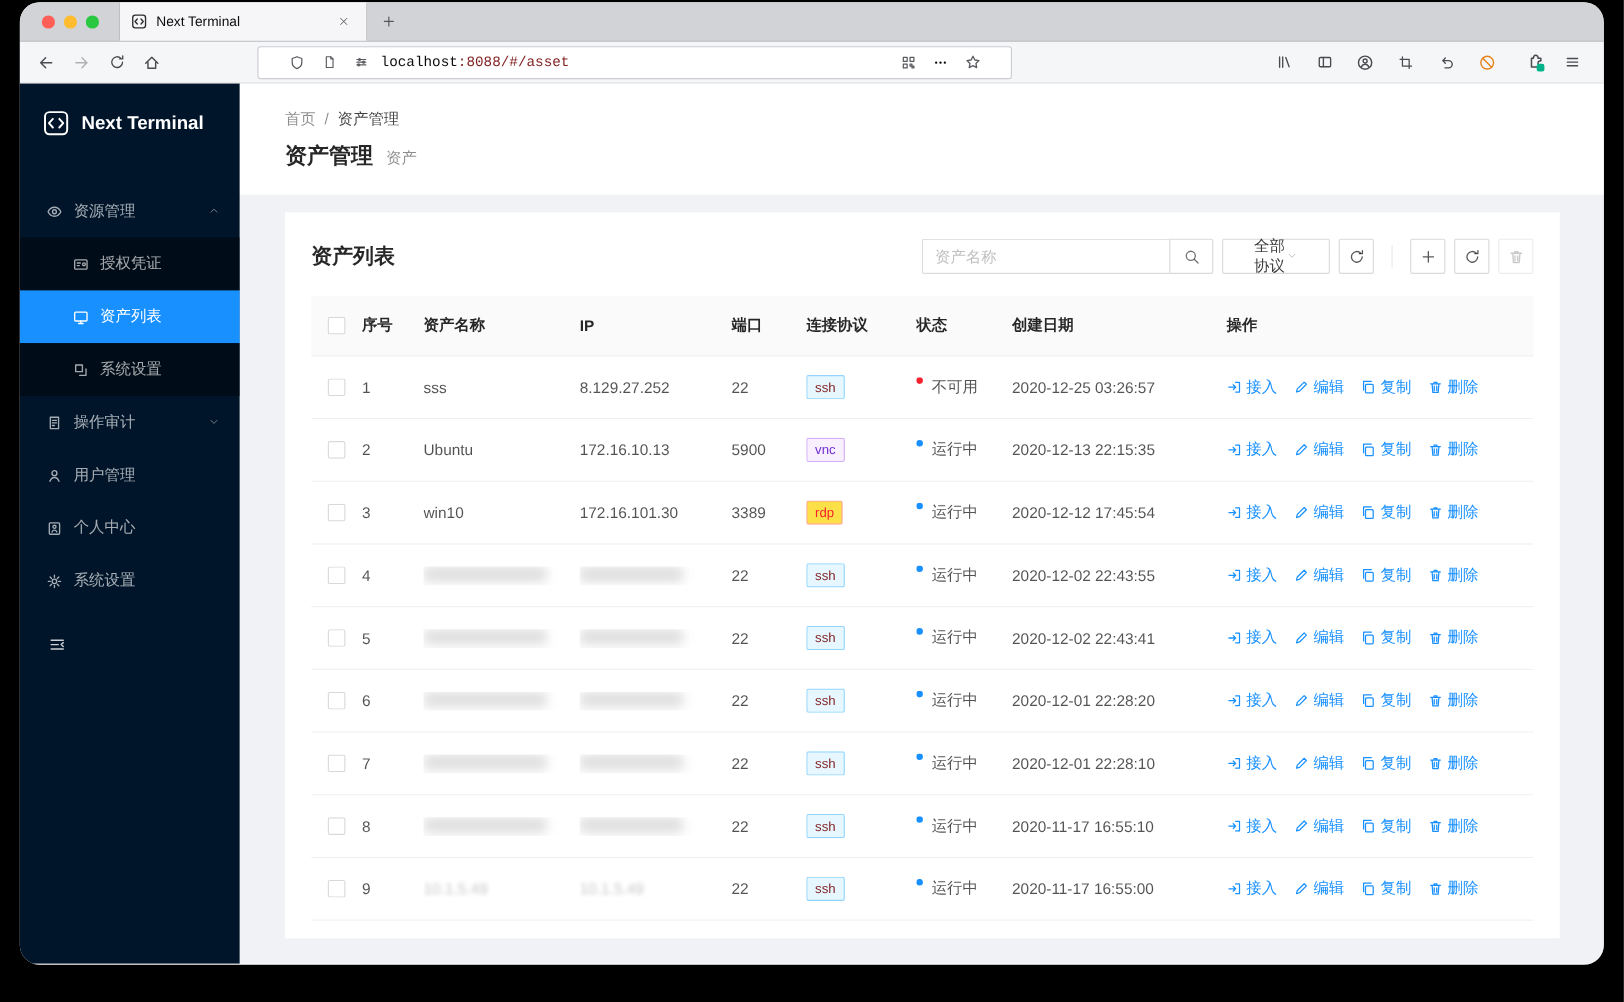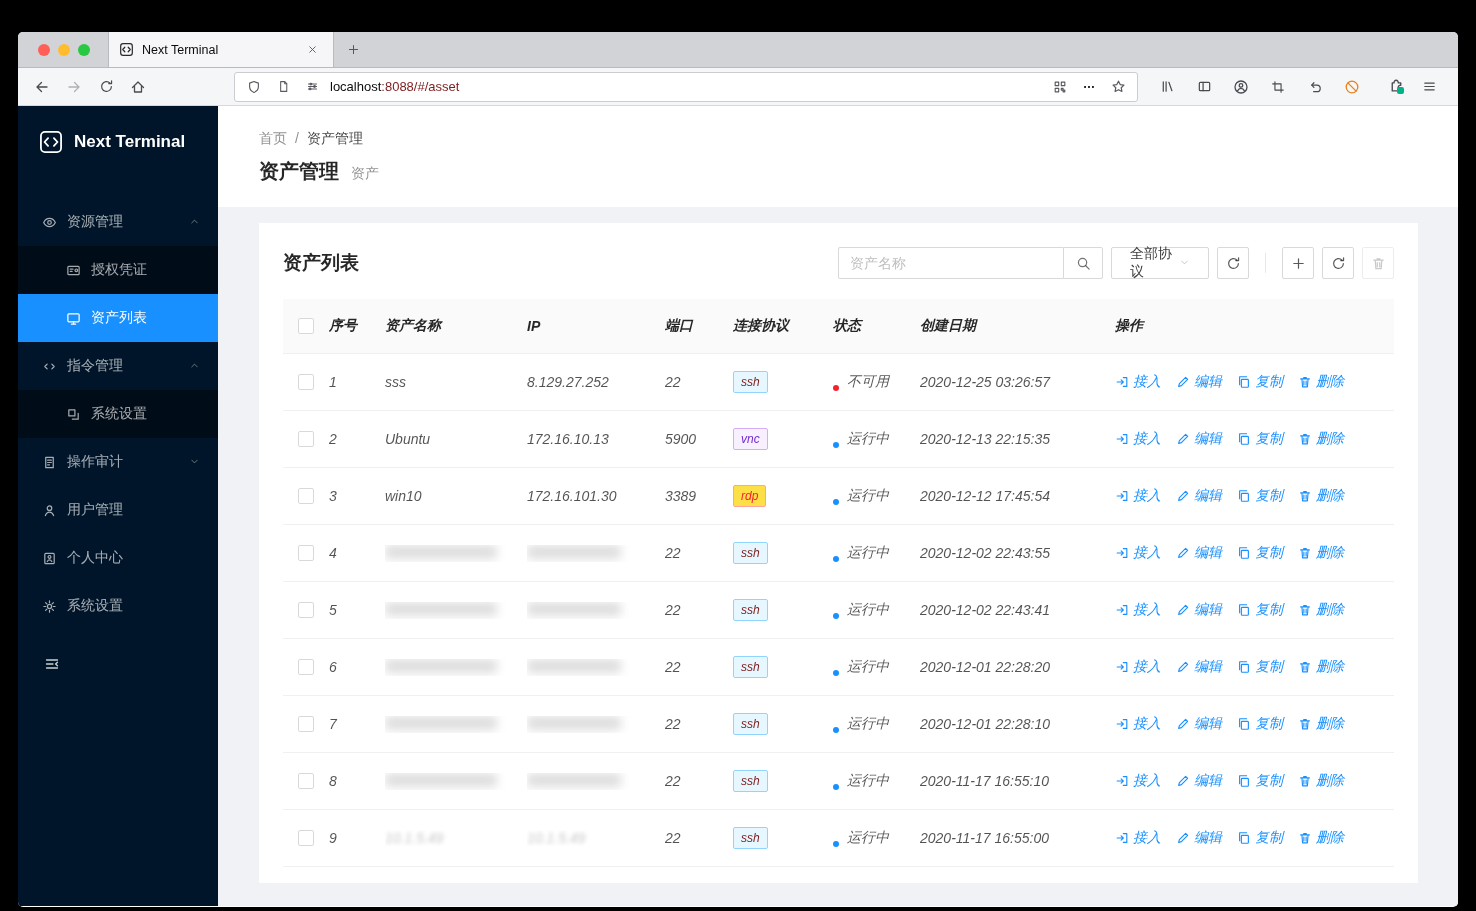--- a/index.html
+++ b/index.html
@@ -1,31 +1,31 @@
 <!DOCTYPE html>
 <html><head>
 <meta charset="utf-8">
 <style>
   * { box-sizing: border-box; margin: 0; padding: 0; }
   html,body { width:1476px; height:911px; background:#000; font-family:"Liberation Sans",sans-serif; overflow:hidden; }
-  .window { position:absolute; left:18px; top:32px; width:1440px; height:875px; border-radius:5px; overflow:hidden; background:#fff; }
+  .window { position:absolute; left:18px; top:2px; width:1440px; height:875px; border-radius:18px; overflow:hidden; background:#fff; }
 
   
   .tabstrip { height:36px; background:#d2d3d7; display:flex; align-items:stretch; border-bottom:1px solid #b9babd; }
   .traffic { display:flex; align-items:center; gap:8px; padding:0 18px 0 20px; }
   .tl { width:12px; height:12px; border-radius:50%; }
   .tl.red{background:#ff5f57;} .tl.yellow{background:#febc2e;} .tl.green{background:#28c840;}
   .tab { width:226px; background:#f6f6f8; display:flex; align-items:center; gap:8px; padding:0 10px; font-size:12.5px; color:#0c0c0d; border-left:1px solid #b9babd; border-right:1px solid #b9babd; }
   .tab .title { flex:1; white-space:nowrap; overflow:hidden; }
   .tab-close, .newtab { display:flex; align-items:center; justify-content:center; width:22px; height:22px; border-radius:3px; color:#55565a; }
   .newtab { align-self:center; margin-left:8px; }
   .toolbar { height:38px; background:#f5f6f7; display:flex; align-items:center; padding:0 10px; gap:4px; border-bottom:1px solid #d7d8dc; }
   .nav-btn { width:28px; height:28px; display:flex; align-items:center; justify-content:center; color:#4a4a4f; border-radius:3px; }
   .nav-btn.disabled { color:#b1b1b3; }
-  .urlbar { margin-left:78px; width:904px; height:30px; background:#fff; border:1px solid #ccccd1; border-radius:3px; display:flex; align-items:center; padding:0 8px; gap:7px; }
+  .urlbar { margin-left:78px; width:686px; height:30px; background:#fff; border:1px solid #ccccd1; border-radius:3px; display:flex; align-items:center; padding:0 24px; gap:7px;font-family:Liberation Mono, monospace; }
   .urlbar .grow { flex:1; display:flex; align-items:center; font-size:13px; }
   .url-host { color:#0c0c0d; }
   .url-rest { color:#7f1d1d; }
   .ubtn { display:flex; align-items:center; justify-content:center; color:#5a5b60; width:22px; height:22px; }
   .right-icons { display:flex; align-items:center; gap:11px; margin-left:auto; padding-right:6px; color:#4a4a4f; }
   .right-icons .nav-btn { width:26px; }
   .ext-wrap { position:relative; margin-left:12px; }
   .badge-dot { position:absolute; right:1px; bottom:3px; width:7px; height:7px; border-radius:2px; background:#00b287; }
   .blocked { color:#e8831c; }
 
@@ -49,39 +49,39 @@
   .page-sub { font-size:14px; color:rgba(0,0,0,0.45); }
 
   .card { margin:16px 40px 0 41px; background:#fff; padding:24px 24px 0 24px; min-height:660px; }
   .card-head { display:flex; align-items:center; justify-content:space-between; }
   .card-title { font-size:19px; font-weight:bold; color:rgba(0,0,0,0.85); }
   .controls { display:flex; align-items:center; gap:8px; }
   .search-group { display:flex; }
   .search-group input { width:225px; height:32px; border:1px solid #d9d9d9; border-right:none; border-radius:2px 0 0 2px; padding:0 11px; font-size:14px; color:rgba(0,0,0,0.65); outline:none; font-family:"Liberation Sans",sans-serif; }
   .search-group input::placeholder { color:#bfbfbf; }
   .search-btn { width:40px; height:32px; border:1px solid #d9d9d9; border-radius:0 2px 2px 0; background:#fff; display:flex; align-items:center; justify-content:center; color:rgba(0,0,0,0.55); }
-  .select { width:98px; height:32px; border:1px solid #d9d9d9; border-radius:2px; background:#fff; display:flex; align-items:center; justify-content:space-between; padding:0 18px; font-size:14px; color:rgba(0,0,0,0.78); cursor:pointer; }
+  .select { width:98px; height:32px; border:1px solid #d9d9d9; border-radius:2px; background:#fff; display:flex; align-items:center; justify-content:space-between; padding:0 28px; font-size:14px; color:rgba(0,0,0,0.78); cursor:pointer; }
   .select .chev { color:#bfbfbf; }
   .icon-btn { width:32px; height:32px; border:1px solid #d9d9d9; border-radius:2px; background:#fff; display:flex; align-items:center; justify-content:center; color:rgba(0,0,0,0.65); cursor:pointer; }
   .icon-btn.disabled { color:#c9c9c9; border-color:#ececec; cursor:default; }
   .vdivider { width:1px; height:20px; background:#e8e8e8; margin:0 8px; }
 
   
-  .table { margin-top:20px;font-style:italic; }
+  .table { margin-top:20px; }
   .thead, .trow { display:grid; grid-template-columns:46px 56px 142px 138px 68px 100px 87px 195px 1fr; align-items:center; }
   .thead { background:#fafafa; height:55px; font-size:14px; font-weight:bold; color:rgba(0,0,0,0.85); border-bottom:1px solid #f0f0f0; }
   .trow { height:57px; border-bottom:1px solid #f0f0f0; font-size:14px; color:rgba(0,0,0,0.68); }
   .cell { padding-right:8px; overflow:hidden; white-space:nowrap; }
   .c-check { display:flex; justify-content:center; padding-right:0; }
   .checkbox { width:16px; height:16px; border:1px solid #d9d9d9; border-radius:2px; background:#fff; display:inline-block; cursor:pointer; }
   .tag { display:inline-block; padding:0 7px; line-height:20px; font-size:12px; border-radius:2px; border:1px solid transparent; }
   .tag-ssh { color:#7f1d1d; background:#e6f7ff; border-color:#91d5ff; }
   .tag-vnc { color:#722ed1; background:#f9f0ff; border-color:#d3adf7; }
   .tag-rdp { color:#f5222d; background:#fde047; border-color:#ffa39e; }
-  .c-status { display:flex; align-items:flex-end; }
+  .c-status { display:flex; align-items:flex-start; }
   .dot { width:6px; height:6px; border-radius:50%; margin-right:8px; flex-shrink:0; }
   .dot.error { background:#f5222d; }
   .dot.processing { background:#1890ff; }
   .c-actions { display:flex; align-items:center; gap:15px; }
   .action { display:flex; align-items:center; gap:4px; color:#1890ff; text-decoration:none; cursor:pointer; }
   .blur-bar { display:inline-block; width:112px; height:14px; background:#dedede; border-radius:3px; filter:blur(5px); }
   .c-ip .blur-bar { width:94px; }
   .blur-text { color:#c6c6c6; filter:blur(2px); }
 
   .i { fill:none; stroke:currentColor; stroke-width:1.3; stroke-linecap:round; stroke-linejoin:round; }
@@ -280,31 +280,20 @@
         <div class="menu-item sub selected">
           <span style="display:flex;">
               <svg class="i" width="15" height="15" viewBox="0 0 16 16">
                 <rect x="2" y="3" width="12" height="8.5" rx="1"></rect>
                 <path d="M5.8 14h4.4M8 11.5V14"></path>
               </svg>
             </span>
           <span>资产列表</span>
         </div>
 
-        <div class="menu-item">
-          <span style="display:flex;">
-              <svg class="i" width="15" height="15" viewBox="0 0 16 16">
-                <path d="M5.5 5.5 3 8l2.5 2.5M10.5 5.5 13 8l-2.5 2.5"></path>
-              </svg>
-            </span>
-          <span>指令管理</span>
-          <span class="chev"><svg class="i" width="11" height="11" viewBox="0 0 16 16">
-                <path d="M4 10l4-4 4 4"></path>
-              </svg></span>
-        </div>
 
         <div class="menu-item sub">
           <span style="display:flex;">
               <svg class="i" width="15" height="15" viewBox="0 0 16 16">
                 <rect x="3" y="3" width="6.5" height="6.5"></rect>
                 <path d="M6.8 13H13V6.8"></path>
               </svg>
             </span>
           <span>系统设置</span>
         </div>

